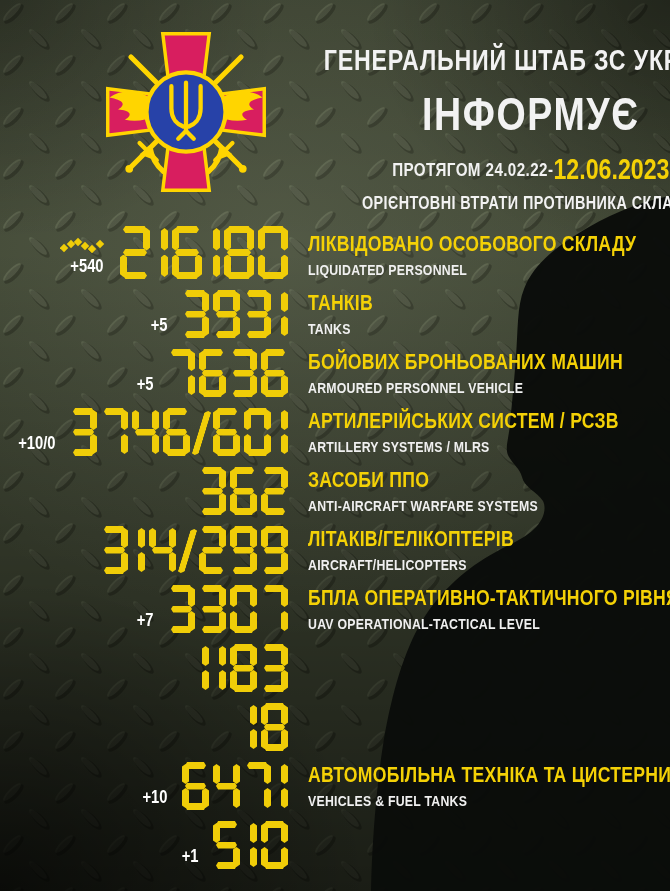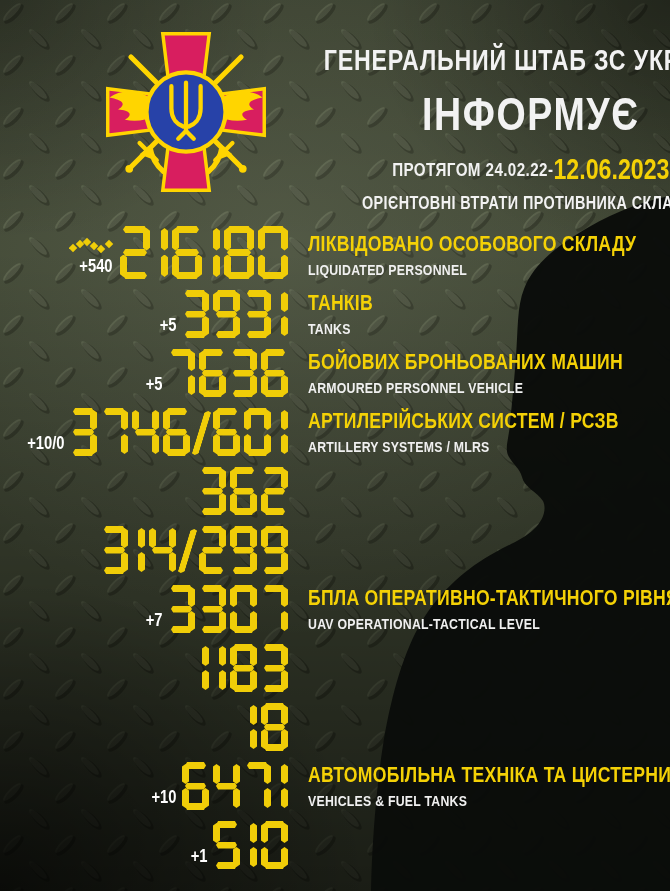--- a/index.html
+++ b/index.html
@@ -22,21 +22,21 @@
   .hline{display:block;transform:scaleX(0.80);transform-origin:50% 50%;white-space:nowrap;font-weight:bold;}
   .h-title{font-size:29px;letter-spacing:1px;}
   .h-info{font-size:47px;letter-spacing:2px;margin-top:9px;}
   .h-period{margin-top:12px;font-size:19px;letter-spacing:.5px;}
   .h-period .date{color:#f4d106;font-size:29px;letter-spacing:0;vertical-align:-3px;}
   .h-caption{font-size:18px;margin-top:7px;letter-spacing:.5px;}
 
   
   .rows{position:absolute;top:224px;left:0;right:0;z-index:3;}
   .row{height:59px;display:flex;align-items:stretch;}
-  .nums{flex:0 0 290px;display:flex;justify-content:flex-end;align-items:flex-end;gap:3px;padding-bottom:4px;}
+  .nums{flex:0 0 290px;display:flex;justify-content:flex-end;align-items:flex-end;gap:12px;padding-bottom:4px;}
   .delta-col{display:flex;flex-direction:column;align-items:center;align-self:flex-end;padding-bottom:2px;}
   .delta{color:#fff;font-weight:bold;font-size:18px;transform:scaleX(0.82);transform-origin:100% 100%;white-space:nowrap;}
   .labels{flex:1;display:flex;flex-direction:column;align-items:flex-start;padding:8px 0 0 18px;}
   .lbl-uk{color:#f4d106;font-weight:bold;font-size:21.5px;letter-spacing:.3px;transform:scaleX(0.82);transform-origin:0 50%;white-space:nowrap;}
   .lbl-en{color:#f0f0f0;font-weight:bold;font-size:15px;letter-spacing:.3px;margin-top:4px;transform:scaleX(0.82);transform-origin:0 50%;white-space:nowrap;}
   .pers-icon{margin-bottom:3px;}
 
   
   .segnum{display:flex;align-items:flex-end;height:48px;}
   .seg-digit{position:relative;width:27px;height:48px;margin:0 2px;flex:none;}
@@ -434,20 +434,24 @@
               <i class="sg sg-a on"></i>
               <i class="sg sg-b on"></i>
               <i class="sg sg-c"></i>
               <i class="sg sg-d on"></i>
               <i class="sg sg-e on"></i>
               <i class="sg sg-f"></i>
               <i class="sg sg-g on"></i>
             </span>
           </span>
       </div>
+      <div class="labels">
+        <span class="lbl-uk">ЗАСОБИ ППО</span>
+        <span class="lbl-en">ANTI-AIRCRAFT WARFARE SYSTEMS</span>
+      </div>
     </div>
 
     <div class="row">
       <div class="nums">
         <div class="delta-col">
             <span class="delta"></span>
           </div>
         <span class="segnum">
             <span class="seg-digit">
               <i class="sg sg-a on"></i>
@@ -500,20 +504,24 @@
             <span class="seg-digit">
               <i class="sg sg-a on"></i>
               <i class="sg sg-b on"></i>
               <i class="sg sg-c on"></i>
               <i class="sg sg-d on"></i>
               <i class="sg sg-e"></i>
               <i class="sg sg-f on"></i>
               <i class="sg sg-g on"></i>
             </span>
           </span>
+      </div>
+      <div class="labels">
+        <span class="lbl-uk">ЛІТАКІВ/ГЕЛІКОПТЕРІВ</span>
+        <span class="lbl-en">AIRCRAFT/HELICOPTERS</span>
       </div>
     </div>
 
     <div class="row">
       <div class="nums">
         <div class="delta-col">
             <span class="delta">+7</span>
           </div>
         <span class="segnum">
             <span class="seg-digit">

